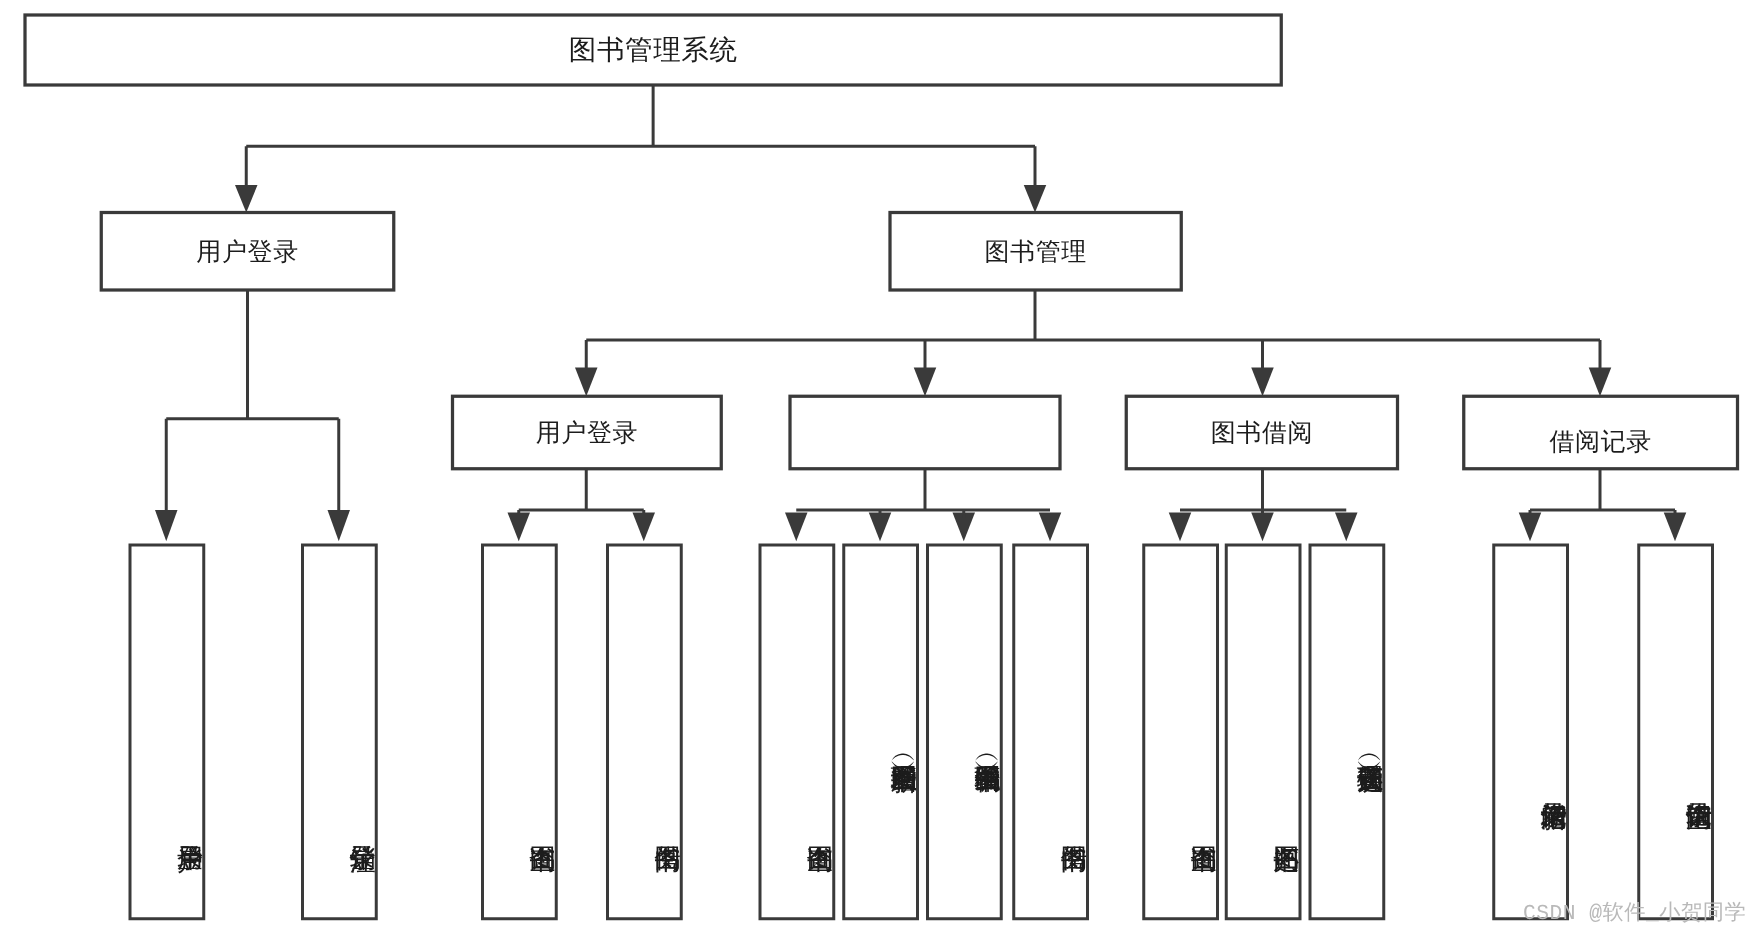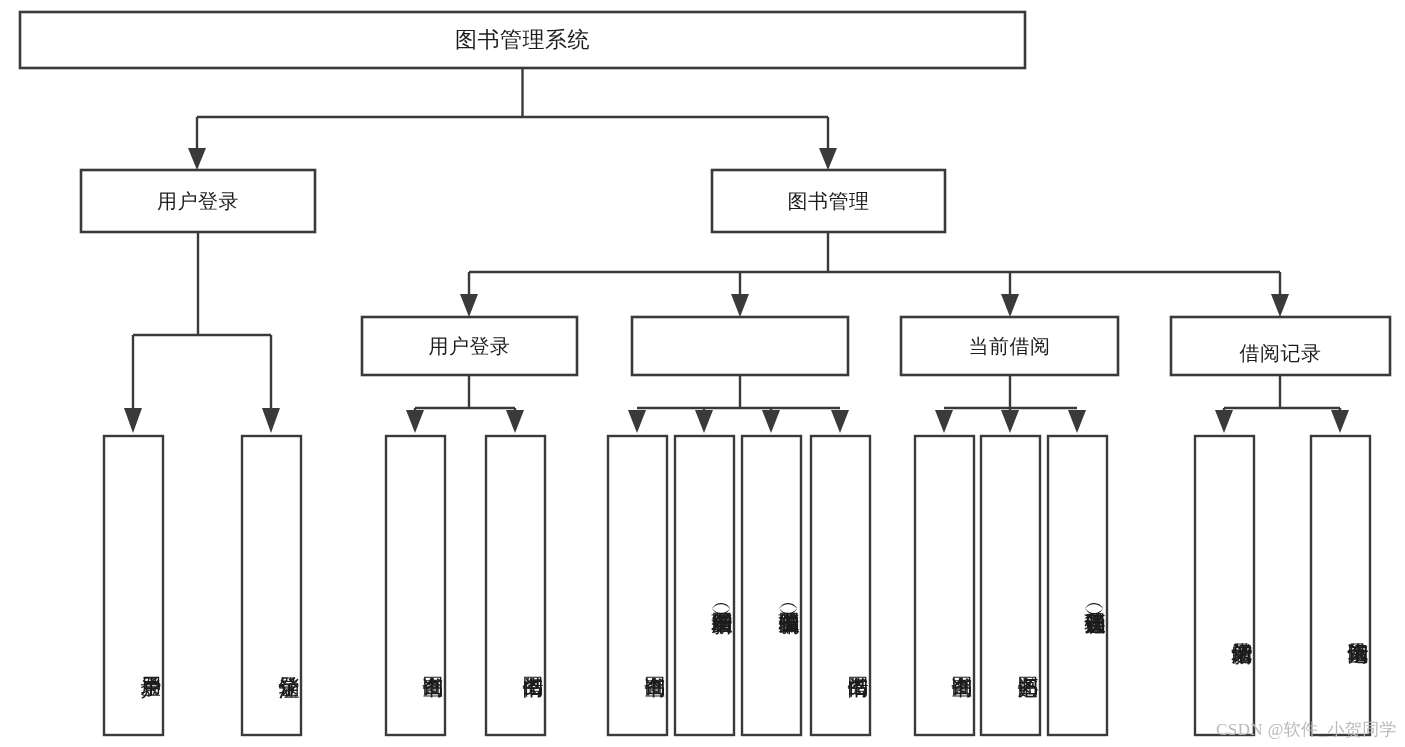--- a/index.html
+++ b/index.html
@@ -75,21 +75,21 @@
     overflow: hidden;
   }
   .watermark {
     position: absolute;
     right: 8px;
     bottom: 6px;
     font-size: 17px;
     color: #b9b9b9;
     letter-spacing: 0.4px;
     white-space: nowrap;
-    font-family: Liberation Serif, serif;
+    font-family: Liberation Mono, monospace;
     pointer-events: none;
   }
 </style>
 </head>
 <body>
 
 <div id="diagram-root">
 
   <svg id="flow-svg" viewBox="0 0 1405 747">
 
@@ -179,21 +179,21 @@
     <rect class="node-box-thin" x="1311" y="436" width="59" height="299"></rect>
 
   </svg>
 
   <div class="h-label root" style="left:20px; top:12px; width:1005px; height:56px;">图书管理系统</div>
 
   <div class="h-label" style="left:81px; top:170px; width:234px; height:62px;">用户登录</div>
   <div class="h-label" style="left:712px; top:170px; width:233px; height:62px;">图书管理</div>
 
   <div class="h-label" style="left:362px; top:317px; width:215px; height:58px;">用户登录</div>
-  <div class="h-label" style="left:901px; top:317px; width:217px; height:58px;">当前借阅</div>
+  <div class="h-label" style="left:901px; top:317px; width:217px; height:58px;">图书借阅</div>
   <div class="h-label" style="left:1171px; top:317px; width:219px; height:72px;">借阅记录</div>
 
   <div class="v-label" style="left:104px; top:436px; width:59px; height:299px; padding-top:74px;">用户登录</div>
   <div class="v-label" style="left:242px; top:436px; width:59px; height:299px; padding-top:74px;">注销登录</div>
 
   <div class="v-label" style="left:386px; top:436px; width:59px; height:299px; padding-top:74px;">查询图书</div>
   <div class="v-label" style="left:486px; top:436px; width:59px; height:299px; padding-top:74px;">借阅图书</div>
 
   <div class="v-label" style="left:608px; top:436px; width:59px; height:299px; padding-top:74px;">查询图书</div>
   <div class="v-label" style="left:675px; top:436px; width:59px; height:299px; padding-top:10px;">新增图书（管理员）</div>

